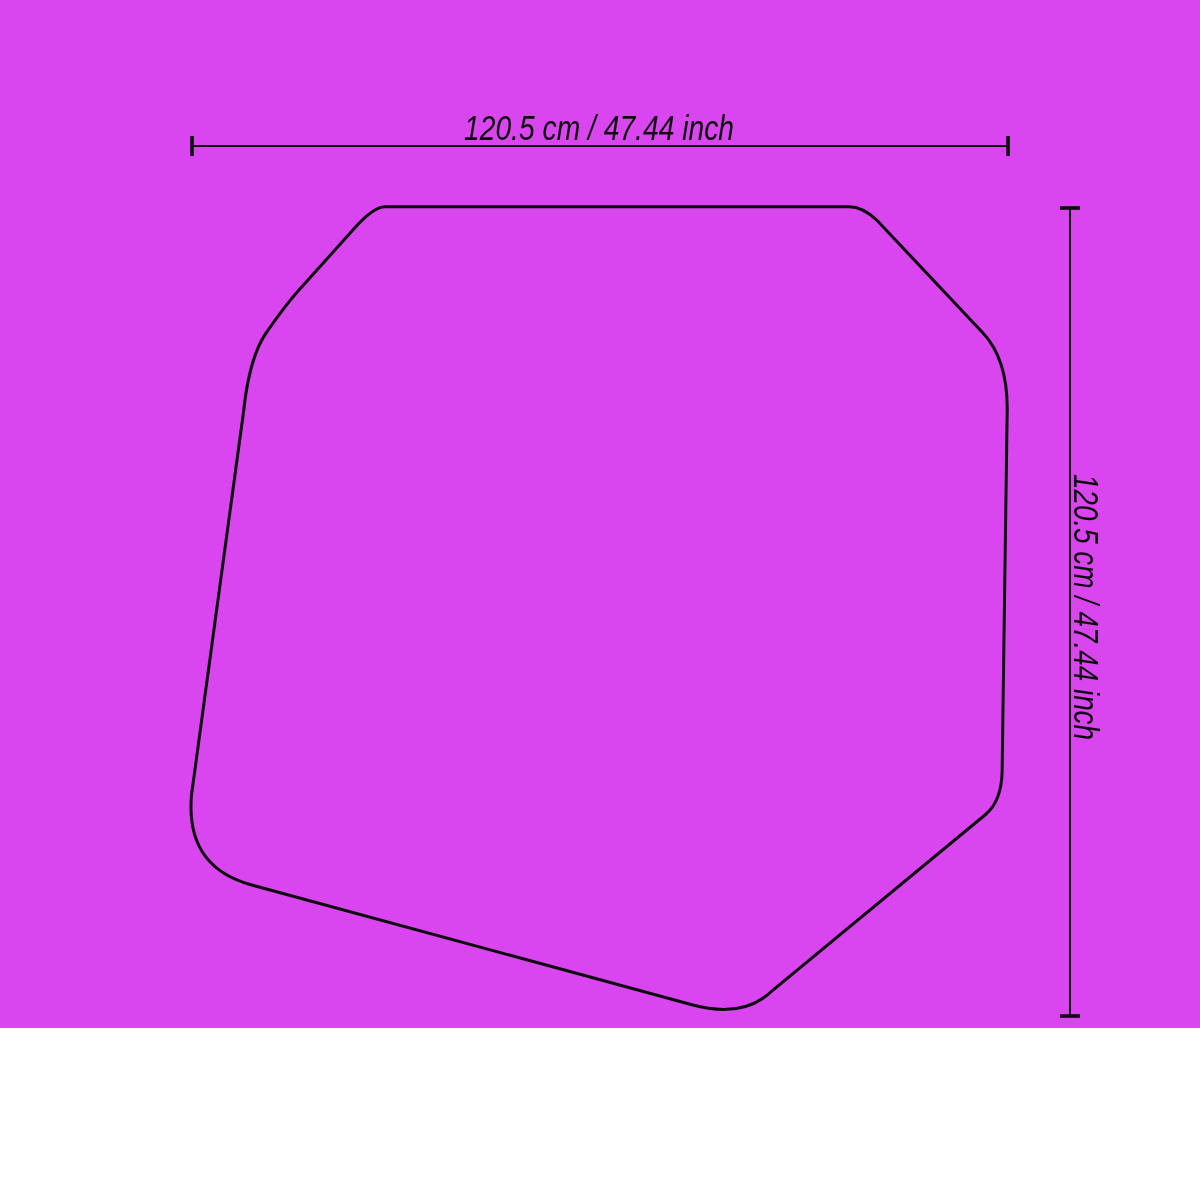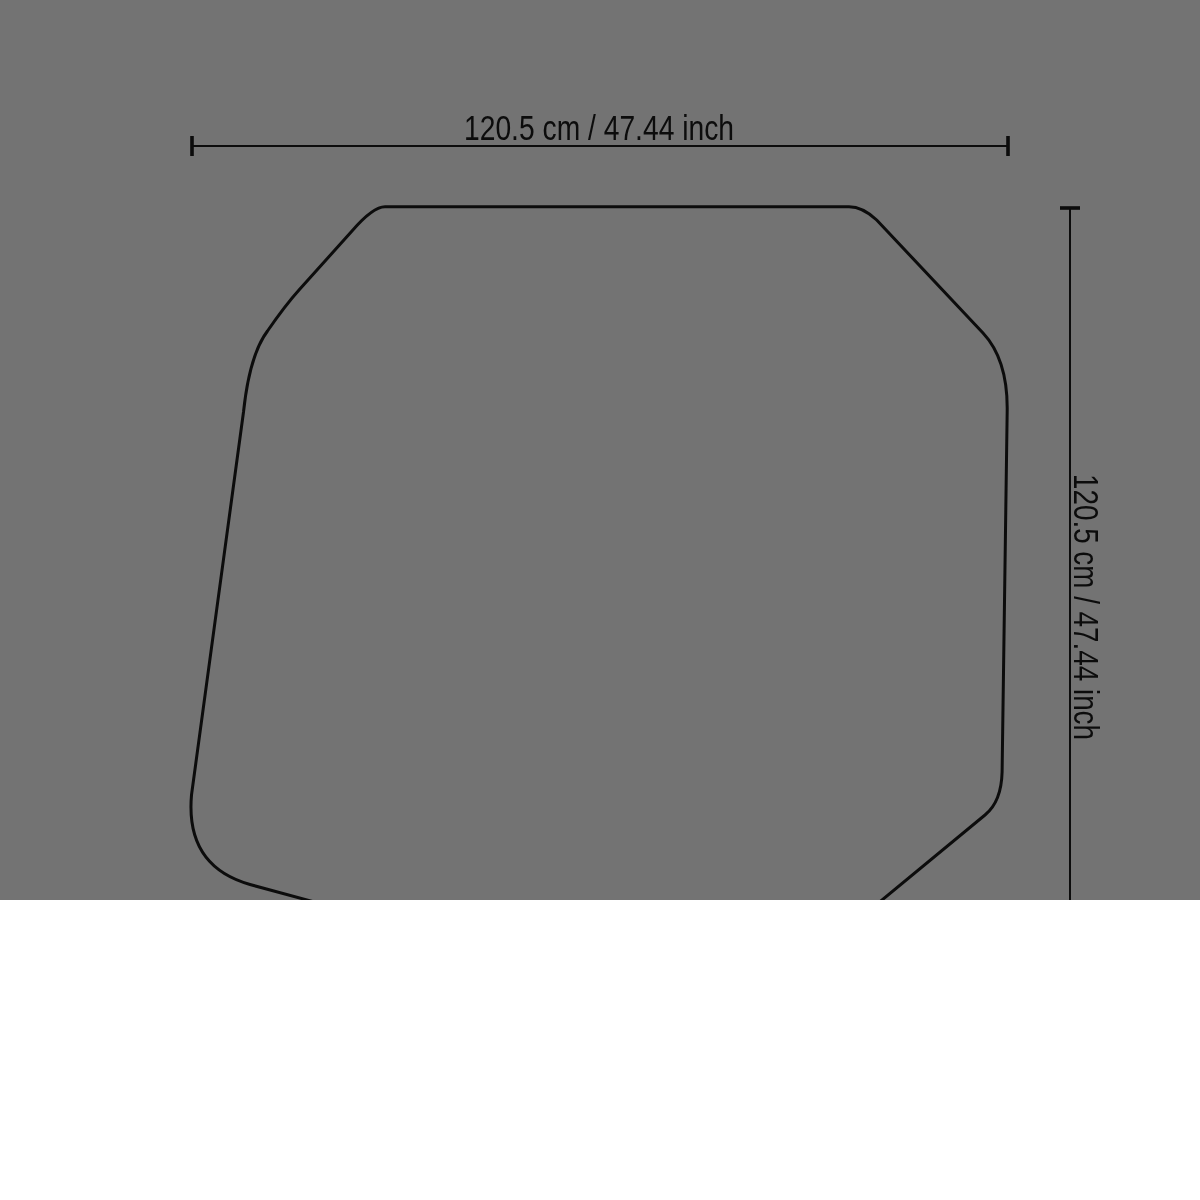--- a/index.html
+++ b/index.html
@@ -1,17 +1,17 @@
 <!DOCTYPE html>
 <html><head>
 <meta charset="utf-8">
 <style>
   html,body{margin:0;padding:0;background:#ffffff;}
-  .stage{position:relative;width:1200px;height:900px;background:#737373;overflow:hidden;
-         font-family:"Liberation Sans", sans-serif;}
+  .stage{position:relative;width:1200px;height:1028px;background:#d946ef;overflow:hidden;
+         font-family:"Liberation Sans", sans-serif;font-style:italic;}
   svg{position:absolute;left:0;top:0;}
 </style>
 </head>
 <body>
 <div class="stage">
 <svg width="1200" height="1200" viewBox="0 0 1200 1200">
 
   <path d="M 385 206.8
            L 849 206.8
            Q 862.5 206.8 876.7 220

